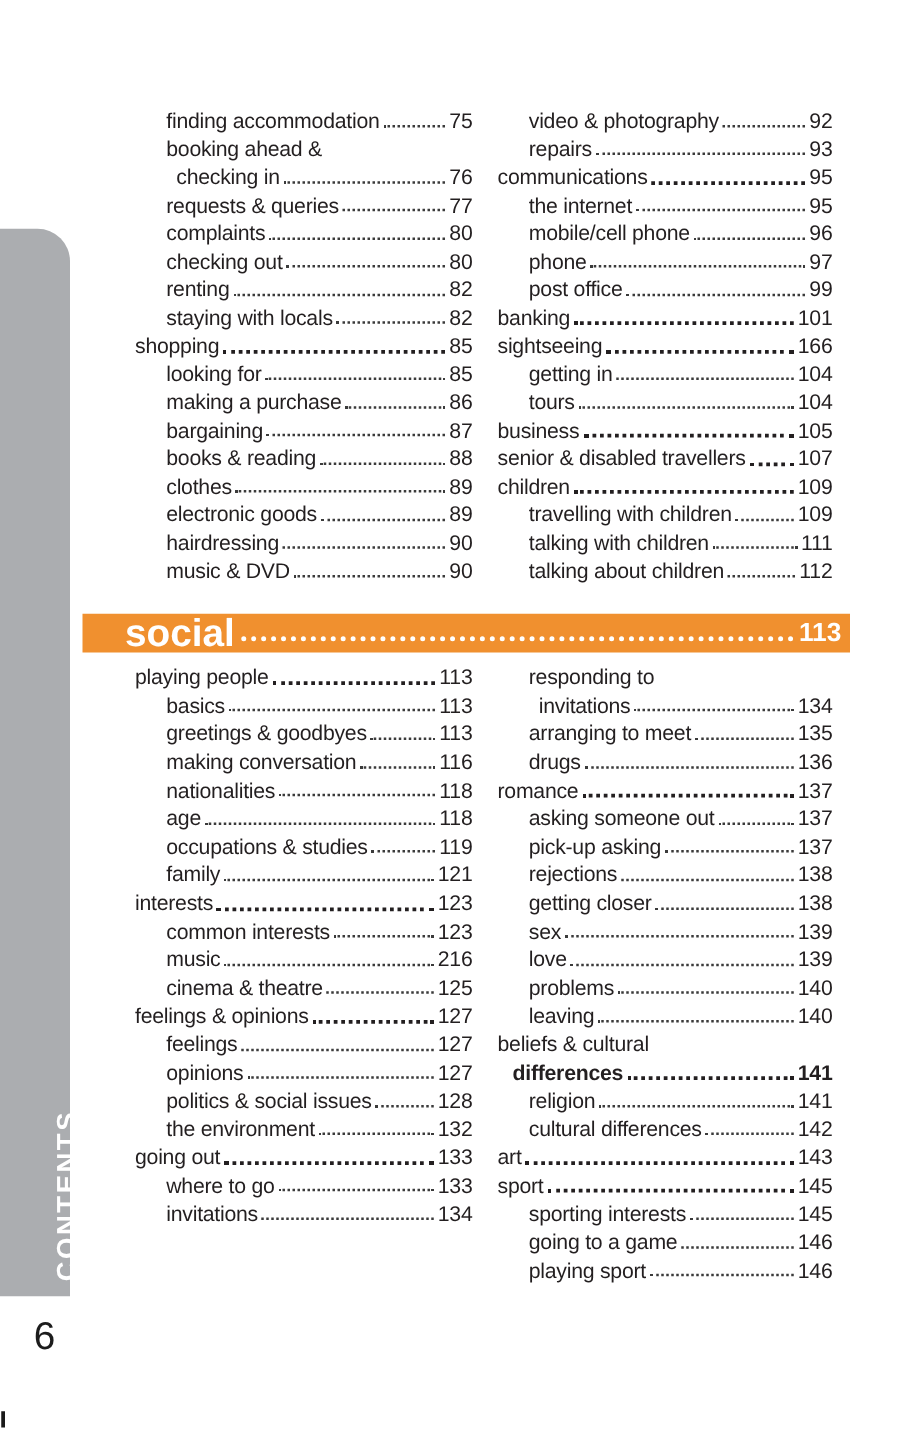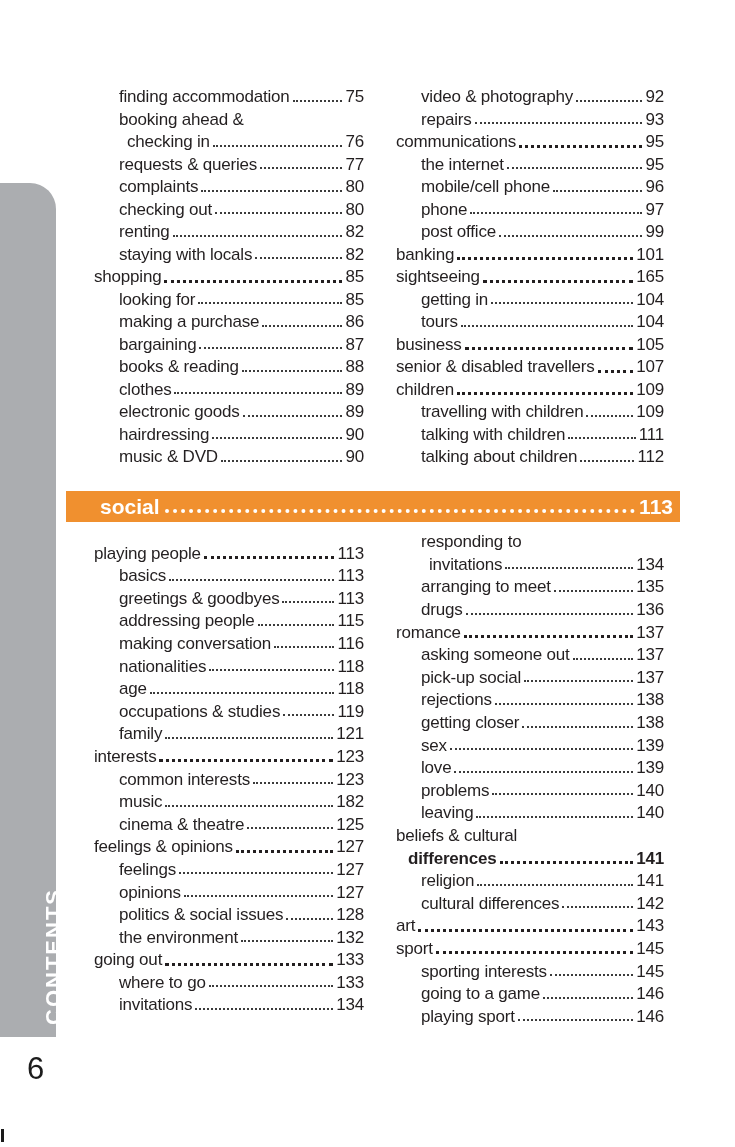--- a/index.html
+++ b/index.html
@@ -51,26 +51,25 @@
   .corner-tick{
     position:absolute;
     left:1px; top:1129px;
     width:3px; height:13px;
     background:#1a1a1a;
   }
 
   
   .toc{
     position:absolute;
-    left:94px;
+    left:108px;
     width:570px;
     display:flex;
-    gap:32px;
+    gap:20px;
     letter-spacing:-0.2px;
-    align-items:center;
   }
   .toc-top{ top:86px; }
   .toc-social{ top:531px; }
   .col{ width:270px; }
   .col.right{ width:268px; }
 
   .row{
     display:flex;
     align-items:center;
     height:22.5px;
@@ -99,21 +98,21 @@
   .banner{
     position:absolute;
     left:66px; top:491px;
     width:614px; height:31px;
     background:var(--orange);
     color:#ffffff;
     display:flex;
     align-items:center;
   }
   .banner .banner-label{
-    font-size:21px;
+    font-size:31px;
     font-weight:700;
     padding-left:34px;
   }
   .banner .leader{
     flex:1 1 auto;
     border-bottom:4px dotted #ffffff;
     margin:8px 4px 0 5px;
   }
   .banner .banner-num{
     font-size:21px;
@@ -251,21 +250,21 @@
         <span class="num">99</span>
       </div>
       <div class="row section">
         <span class="label">banking</span>
         <span class="leader"></span>
         <span class="num">101</span>
       </div>
       <div class="row section">
         <span class="label">sightseeing</span>
         <span class="leader"></span>
-        <span class="num">165</span>
+        <span class="num">166</span>
       </div>
       <div class="row sub">
         <span class="label">getting in</span>
         <span class="leader"></span>
         <span class="num">104</span>
       </div>
       <div class="row sub">
         <span class="label">tours</span>
         <span class="leader"></span>
         <span class="num">104</span>
@@ -320,25 +319,20 @@
         <span class="label">basics</span>
         <span class="leader"></span>
         <span class="num">113</span>
       </div>
       <div class="row sub">
         <span class="label">greetings &amp; goodbyes</span>
         <span class="leader"></span>
         <span class="num">113</span>
       </div>
       <div class="row sub">
-        <span class="label">addressing people</span>
-        <span class="leader"></span>
-        <span class="num">115</span>
-      </div>
-      <div class="row sub">
         <span class="label">making conversation</span>
         <span class="leader"></span>
         <span class="num">116</span>
       </div>
       <div class="row sub">
         <span class="label">nationalities</span>
         <span class="leader"></span>
         <span class="num">118</span>
       </div>
       <div class="row sub">
@@ -362,21 +356,21 @@
         <span class="num">123</span>
       </div>
       <div class="row sub">
         <span class="label">common interests</span>
         <span class="leader"></span>
         <span class="num">123</span>
       </div>
       <div class="row sub">
         <span class="label">music</span>
         <span class="leader"></span>
-        <span class="num">182</span>
+        <span class="num">216</span>
       </div>
       <div class="row sub">
         <span class="label">cinema &amp; theatre</span>
         <span class="leader"></span>
         <span class="num">125</span>
       </div>
       <div class="row section">
         <span class="label">feelings &amp; opinions</span>
         <span class="leader"></span>
         <span class="num">127</span>
@@ -440,21 +434,21 @@
         <span class="label">romance</span>
         <span class="leader"></span>
         <span class="num">137</span>
       </div>
       <div class="row sub">
         <span class="label">asking someone out</span>
         <span class="leader"></span>
         <span class="num">137</span>
       </div>
       <div class="row sub">
-        <span class="label">pick-up social</span>
+        <span class="label">pick-up asking</span>
         <span class="leader"></span>
         <span class="num">137</span>
       </div>
       <div class="row sub">
         <span class="label">rejections</span>
         <span class="leader"></span>
         <span class="num">138</span>
       </div>
       <div class="row sub">
         <span class="label">getting closer</span>

